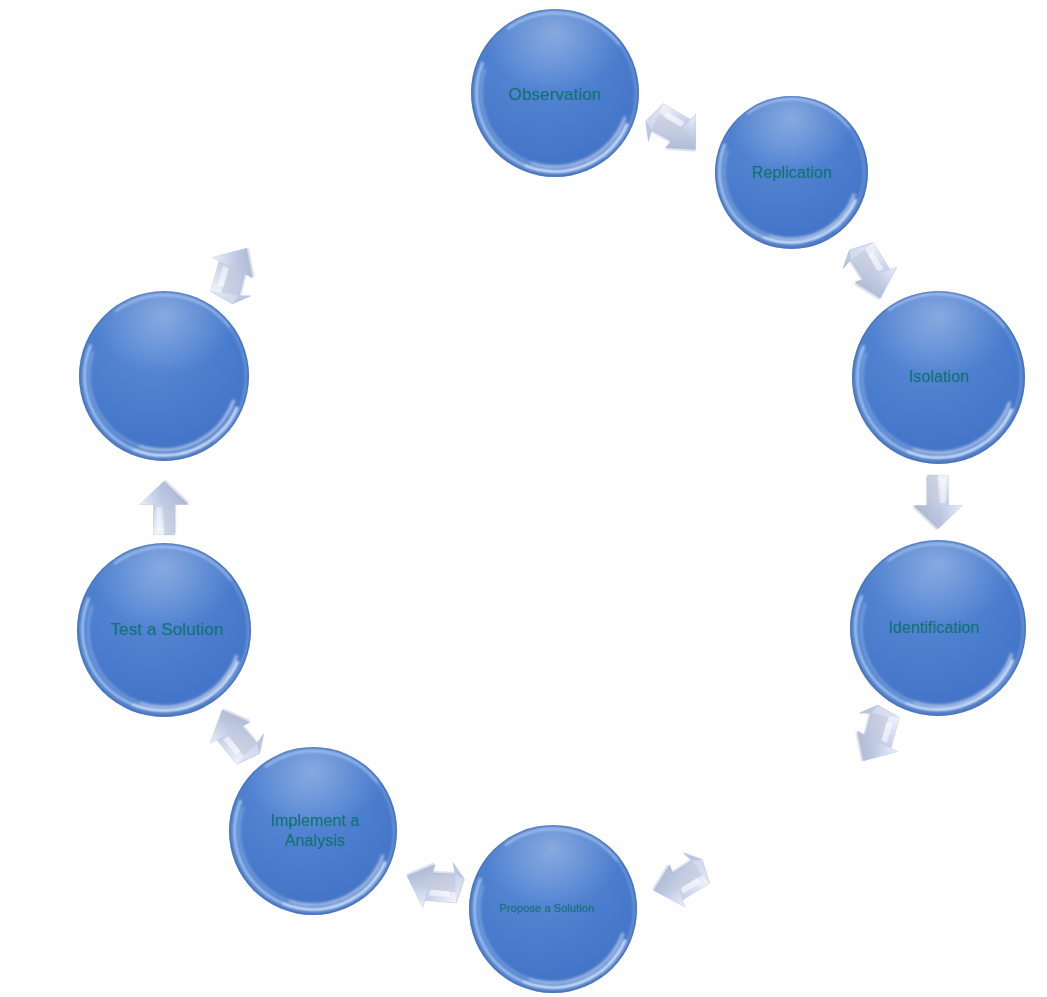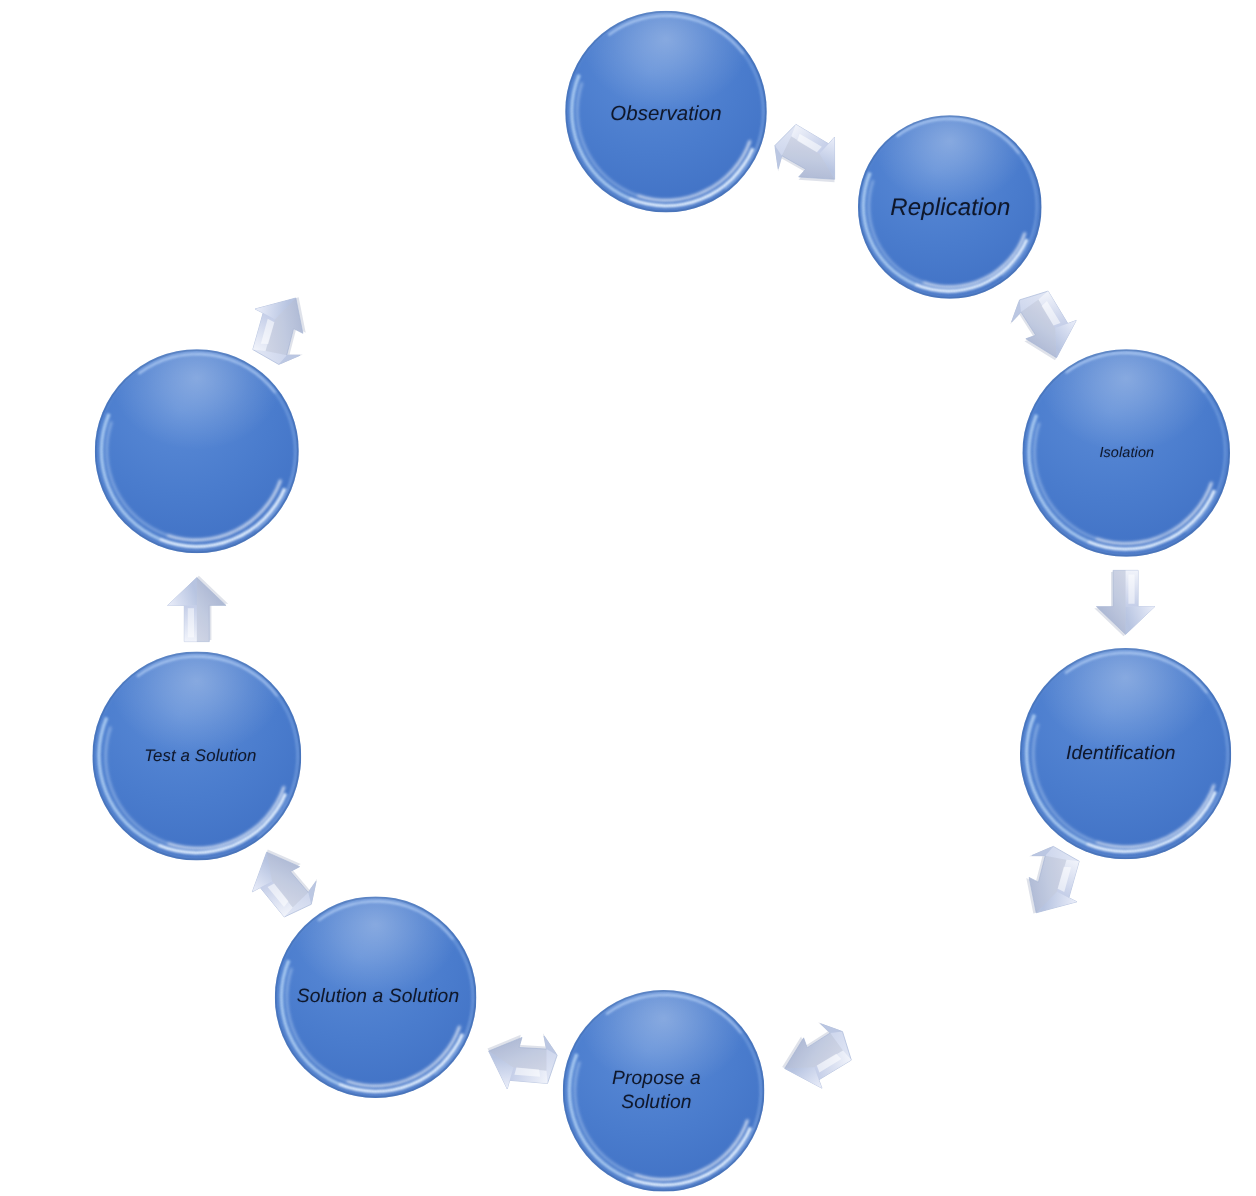--- a/index.html
+++ b/index.html
@@ -46,26 +46,25 @@
     pointer-events:none;
   }
   
   .node .rimdark{
     position:absolute;inset:0;border-radius:50%;
     box-shadow:inset 0 0 0 1.5px rgba(44,86,150,.30);
     pointer-events:none;
   }
   .node .label{
     position:absolute;left:0;right:0;top:50%;transform:translateY(-50%);
-    text-align:center;color:#0f172a;line-height:1.22;
+    text-align:center;color:#0f766e;line-height:1.22;
     padding:0 6px;box-sizing:border-box;
     letter-spacing:.1px;
     text-shadow:0 0 1px rgba(30,60,110,.25);
     pointer-events:none;
-    font-style:italic;
   }
 
   
   .arrow{position:absolute;}
   .arrow svg{display:block;overflow:visible;}
 </style>
 </head>
 <body>
 
 <div id="stage">
@@ -101,61 +100,61 @@
       <div class="crescent2"></div>
       <div class="rimdark"></div>
       <div class="label" style="font-size: 17px; margin-left: 0px; margin-top: 2px; padding-left: 14px; padding-right: 14px;">Observation</div>
     </div>
     <div class="node" style="left: 714.5px; top: 95.5px; width: 153px; height: 153px;">
       <div class="sphere"></div>
       <div class="toprim"></div>
       <div class="crescent"></div>
       <div class="crescent2"></div>
       <div class="rimdark"></div>
-      <div class="label" style="font-size: 20px; margin-left: 2px; margin-top: 1px; padding-left: 14px; padding-right: 14px;">Replication</div>
+      <div class="label" style="font-size: 16px; margin-left: 2px; margin-top: 1px; padding-left: 14px; padding-right: 14px;">Replication</div>
     </div>
     <div class="node" style="left: 851.5px; top: 290.5px; width: 173px; height: 173px;">
       <div class="sphere"></div>
       <div class="toprim"></div>
       <div class="crescent"></div>
       <div class="crescent2"></div>
       <div class="rimdark"></div>
-      <div class="label" style="font-size: 12px; margin-left: 2px; margin-top: 0px; padding-left: 14px; padding-right: 14px;">Isolation</div>
+      <div class="label" style="font-size: 16px; margin-left: 2px; margin-top: 0px; padding-left: 14px; padding-right: 14px;">Isolation</div>
     </div>
     <div class="node" style="left: 850px; top: 540px; width: 176px; height: 176px;">
       <div class="sphere"></div>
       <div class="toprim"></div>
       <div class="crescent"></div>
       <div class="crescent2"></div>
       <div class="rimdark"></div>
       <div class="label" style="font-size: 16px; margin-left: 0px; margin-top: 0px; padding-right: 14px;">Identification</div>
     </div>
     <div class="node" style="left: 469px; top: 825px; width: 168px; height: 168px;">
       <div class="sphere"></div>
       <div class="toprim"></div>
       <div class="crescent"></div>
       <div class="crescent2"></div>
       <div class="rimdark"></div>
-      <div class="label" style="font-size: 16px; margin-left: 2px; margin-top: 0px; padding-left: 14px; padding-right: 28px;">Propose a Solution</div>
+      <div class="label" style="font-size: 11px; margin-left: 2px; margin-top: 0px; padding-left: 14px; padding-right: 28px;">Propose a Solution</div>
     </div>
     <div class="node" style="left: 229px; top: 747px; width: 168px; height: 168px;">
       <div class="sphere"></div>
       <div class="toprim"></div>
       <div class="crescent"></div>
       <div class="crescent2"></div>
       <div class="rimdark"></div>
-      <div class="label" style="font-size: 16px; margin-left: 4px; margin-top: 0px; padding-left: 14px; padding-right: 14px;">Solution a Solution</div>
+      <div class="label" style="font-size: 16px; margin-left: 4px; margin-top: 0px; padding-left: 14px; padding-right: 14px;">Implement a Analysis</div>
     </div>
     <div class="node" style="left: 77px; top: 543px; width: 174px; height: 174px;">
       <div class="sphere"></div>
       <div class="toprim"></div>
       <div class="crescent"></div>
       <div class="crescent2"></div>
       <div class="rimdark"></div>
-      <div class="label" style="font-size: 14px; margin-left: 6px; margin-top: 0px; padding-left: 14px; padding-right: 14px;">Test a Solution</div>
+      <div class="label" style="font-size: 17px; margin-left: 6px; margin-top: 0px; padding-left: 14px; padding-right: 14px;">Test a Solution</div>
     </div>
     <div class="node" style="left: 79px; top: 291px; width: 170px; height: 170px;">
       <div class="sphere"></div>
       <div class="toprim"></div>
       <div class="crescent"></div>
       <div class="crescent2"></div>
       <div class="rimdark"></div>
     </div>
     <div class="arrow" style="left: 640px; top: 103px; width: 62px; height: 62px; transform: rotate(42deg);">
       <svg viewBox="0 0 100 100" width="100%" height="100%">

